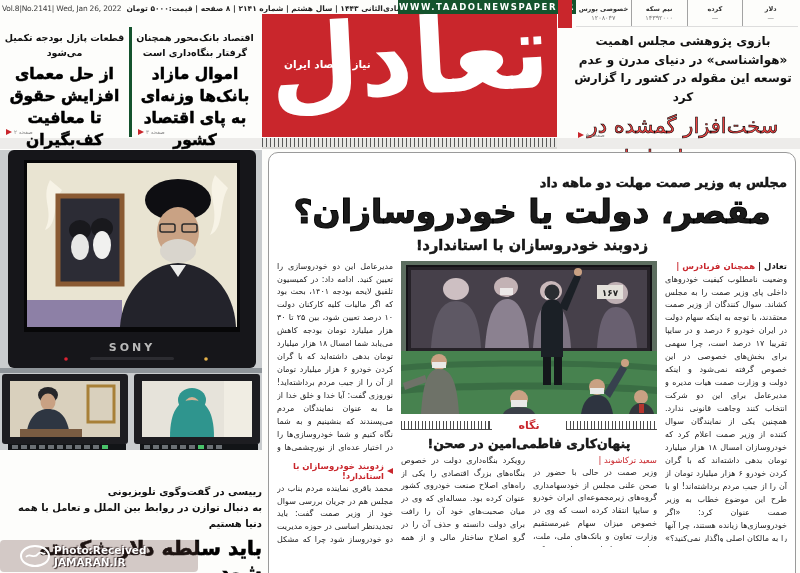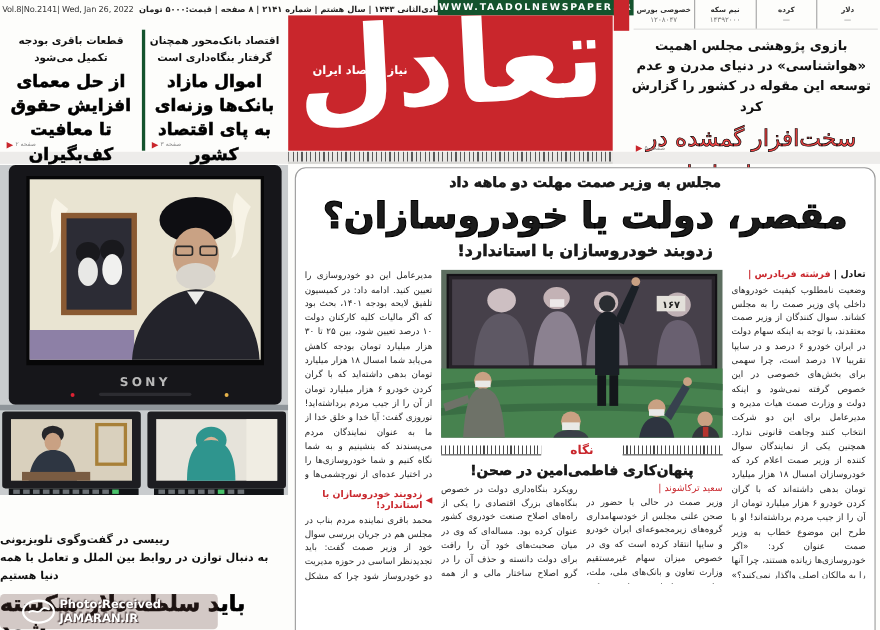--- a/index.html
+++ b/index.html
@@ -50,34 +50,34 @@
   .tr-block .kicker-sm { font-size:12px; }
   .head-lg { font-size:21px; font-weight:normal; line-height:1.5; color:#ef4444; margin-top:5px;
     -webkit-text-stroke:0.6px #000; }
   .tr-block .page-link { left:10px; bottom:0; }
 
   
   .tv-photo { position:absolute; left:0; top:150px; width:262px; height:300px; }
 
   
   .tv-story { position:absolute; left:0; top:452px; width:262px; height:121px; direction:rtl;
-    text-align:left; padding-top:32px; }
+    text-align:right; padding-top:32px; }
   .tv-kicker { font-size:10px; font-weight:bold; line-height:1.6; color:#111; }
   .tv-head { font-size:20px; font-weight:bold; color:#000; margin-top:4px; -webkit-text-stroke:0.6px #000; }
 
   .watermark { position:absolute; left:0px; top:540px; width:198px; height:32px; display:flex;
     align-items:center; gap:4px; background:rgba(105,70,60,0.28); border-radius:4px; padding:2px 20px; }
   .wm-text { text-align:left; line-height:1.15; }
   .wm-text div { color:#fff; font-size:10.5px; font-weight:bold;
     text-shadow:1px 1px 1px rgba(40,25,25,0.95), -1px -1px 1px rgba(40,25,25,0.6); }
 
   
   .main-box { position:absolute; left:268px; top:152px; width:528px; height:440px;
     border:1.5px solid #9a9a9a; border-radius:10px; background:#fff; padding:6px 8px 0 8px; direction:rtl; overflow:hidden; }
-  .main-kicker { text-align:center; font-size:13px; font-weight:bold; -webkit-text-stroke:0.4px #000; margin-top:0; }
+  .main-kicker { font-size:13px; font-weight:bold; -webkit-text-stroke:0.4px #000; margin-top:16px; }
   .main-head { text-align:center; font-size:33px; font-weight:bold; line-height:1.35;
     -webkit-text-stroke:1px #000; letter-spacing:-0.5px; }
   .main-sub { text-align:center; font-size:14.5px; font-weight:bold; -webkit-text-stroke:0.4px #000; margin-top:2px; }
 
   .main-cols { display:grid; grid-template-columns:122px 256px 116px; gap:8px; margin-top:8px; height:286px; overflow:hidden; }
   .col-text { font-size:8px; line-height:1.62; text-align:justify; color:#222; overflow:hidden; }
   .byline { font-size:8.5px; font-weight:bold; margin-bottom:3px; }
   .byline .red { color:#c9262c; }
   .red-subhead { color:#c9262c; font-size:8.5px; font-weight:bold; margin:4px 0 2px 0; display:flex; align-items:center; gap:3px; }
   .tri-l { width:0; height:0; border-right:6px solid #c9262c; border-top:3.5px solid transparent; border-bottom:3.5px solid transparent; flex:none; }
@@ -133,21 +133,21 @@
   <div class="tl-block">
     <div class="tl-col first">
       <div class="kicker-sm">اقتصاد بانک‌محور همچنان گرفتار بنگاه‌داری است</div>
       <div class="head-md">اموال مازاد بانک‌ها وزنه‌ای به پای اقتصاد کشور</div>
       <div class="page-link">
         <span class="tri-r"></span>
         <span>صفحه ۳</span>
       </div>
     </div>
     <div class="tl-col">
-      <div class="kicker-sm">قطعات باقری بودجه تکمیل می‌شود</div>
+      <div class="kicker-sm">قطعات پازل بودجه تکمیل می‌شود</div>
       <div class="head-md">از حل معمای افزایش حقوق تا معافیت کف‌بگیران</div>
       <div class="page-link">
         <span class="tri-r"></span>
         <span>صفحه ۲</span>
       </div>
     </div>
   </div>
 
   <div class="tr-block">
     <div class="kicker-sm">بازوی پژوهشی مجلس اهمیت «هواشناسی» در دنیای مدرن و عدم توسعه این مقوله در کشور را گزارش کرد</div>
@@ -255,21 +255,21 @@
   <div class="main-box">
     <div class="main-kicker">مجلس به وزیر صمت مهلت دو ماهه داد</div>
     <div class="main-head">مقصر، دولت یا خودروسازان؟</div>
     <div class="main-sub">زدوبند خودروسازان با استاندارد!</div>
 
     <div class="main-cols">
 
       <div>
         <div class="byline">
           <span>تعادل |</span>
-          <span class="red">فرشته فریادرس</span>
+          <span class="red">همچنان فریادرس</span>
           <span class="red">|</span>
         </div>
         <div class="col-text" style="height:268px;">وضعیت نامطلوب کیفیت خودروهای داخلی پای وزیر صمت را به مجلس کشاند. سوال کنندگان از وزیر صمت معتقدند، با توجه به اینکه سهام دولت در ایران خودرو ۶ درصد و در سایپا تقریبا ۱۷ درصد است، چرا سهمی برای بخش‌های خصوصی در این خصوص گرفته نمی‌شود و اینکه دولت و وزارت صمت هیات مدیره و مدیرعامل برای این دو شرکت انتخاب کنند وجاهت قانونی ندارد. همچنین یکی از نمایندگان سوال کننده از وزیر صمت اعلام کرد که خودروسازان امسال ۱۸ هزار میلیارد تومان بدهی داشته‌اند که با گران کردن خودرو ۶ هزار میلیارد تومان از آن را از جیب مردم برداشته‌اند! او با طرح این موضوع خطاب به وزیر صمت عنوان کرد: «اگر خودروسازی‌ها زیانده هستند، چرا آنها را به مالکان اصلی واگذار نمی‌کنید؟» دیگر نماینده سوال کننده هم در اظهاراتی گفت: خودروسازان با شرکت استاندارد قرارداد می‌بندند تا استانداردسازی شود که در این بین فسادهایی به وجود می‌آید. وزیر صمت اما در پاسخ به نمایندگان سوال کننده، ضمن اعتراف به وضعیت نامطلوب کیفیت خودروهای داخلی، توپ را به زمین قطعه‌سازان انداخت و گفت: این موضوع به عواملی مانند قطعه‌سازی و مونتاژ و همچنین رابطه نامطلوب خودروساز و قطعه‌ساز در مباحث مالی مربوط می‌شود. در اینجا و در پاسخ به این اظهارنظر وزیر صمت، باید یادآور شد</div>
       </div>
 
       <div class="mid-col">
         <svg class="parl-photo" viewBox="0 0 256 153">
           <rect x="0" y="0" width="256" height="153" fill="#5d6e60"></rect>
 
           <rect x="6" y="5" width="244" height="86" fill="#262228" stroke="#141216" stroke-width="2"></rect>

